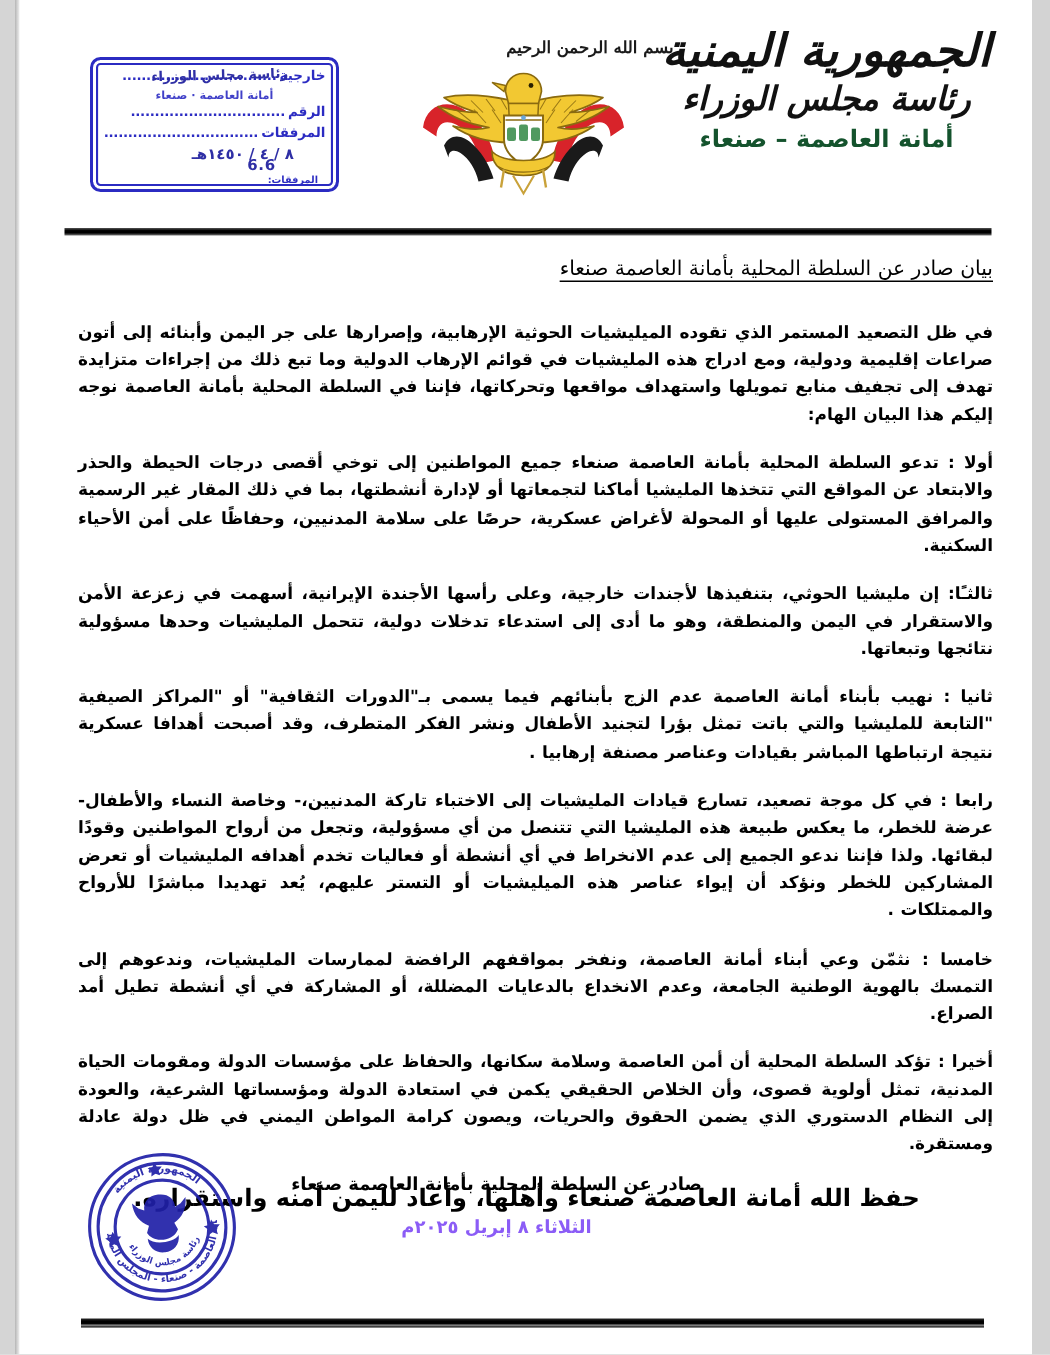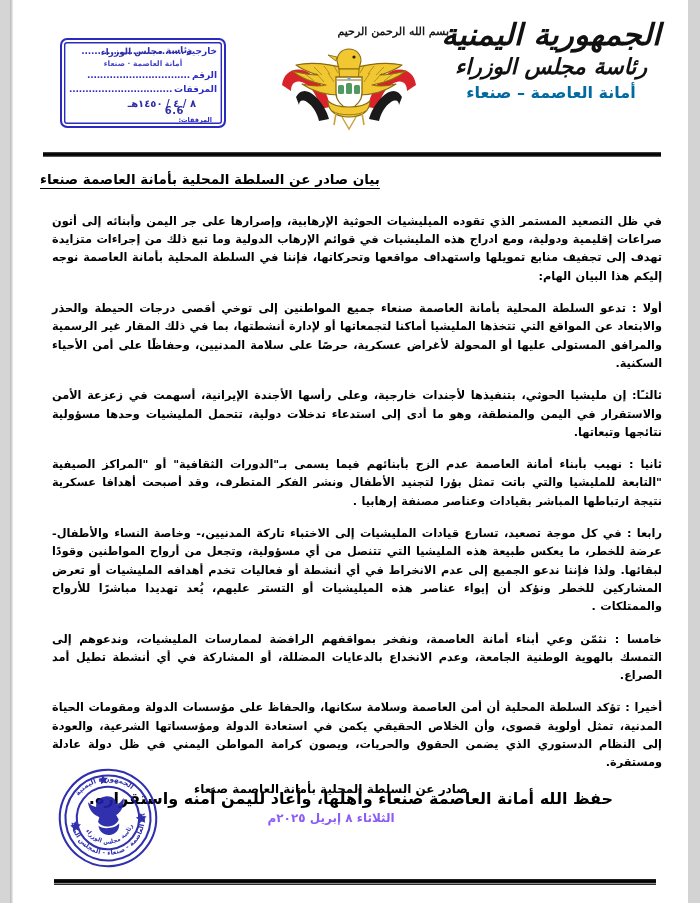--- a/index.html
+++ b/index.html
@@ -68,21 +68,21 @@
     font-style: italic;
     color: #111;
     line-height: 1.25;
     margin-top: 1px;
     white-space: nowrap;
   }
   .lh-secretariat {
     font-family: "DejaVu Sans", "Liberation Sans", sans-serif;
     font-size: 16px;
     font-weight: 700;
-    color: #0369a1;
+    color: #14532d;
     line-height: 1.3;
     margin-top: 3px;
     white-space: nowrap;
   }
 
   
   .basmala-block {
     position: absolute;
     top: 26px;
     left: 0;
@@ -191,23 +191,23 @@
     top: 170px;
     left: 30px;
     right: 26px;
     direction: rtl;
     text-align: justify;
     font-family: "DejaVu Sans", "Liberation Sans", sans-serif;
     color: #000;
   }
 
   .doc-title {
-    text-align: left;
+    text-align: right;
     font-size: 13.5px;
-    font-weight: 700;
+    font-weight: 400;
     text-decoration: underline;
     text-underline-offset: 4px;
     letter-spacing: 0px;
     margin: 0 0 24px 0;
     line-height: 1.4;
   }
 
   .salutation {
     font-size: 11.5px;
     font-weight: 700;

